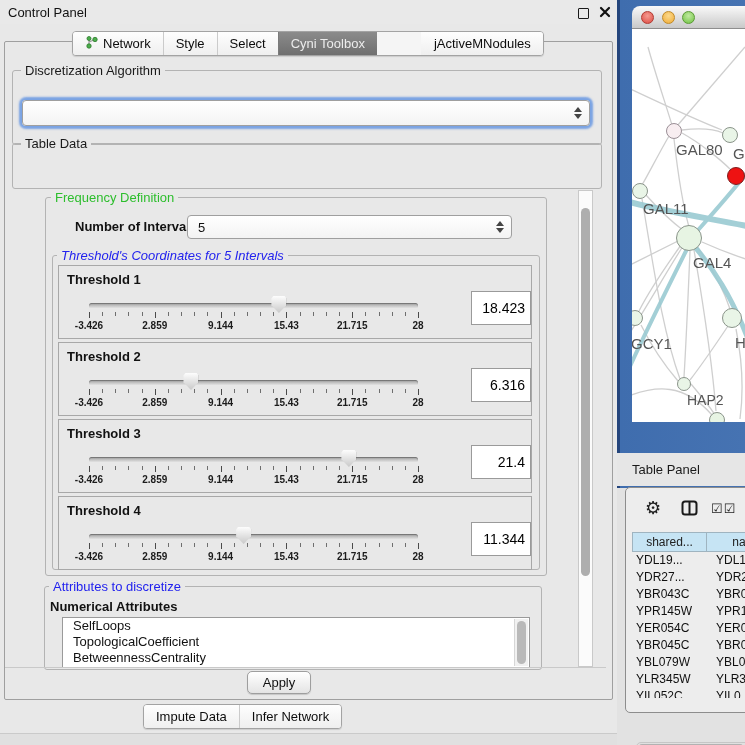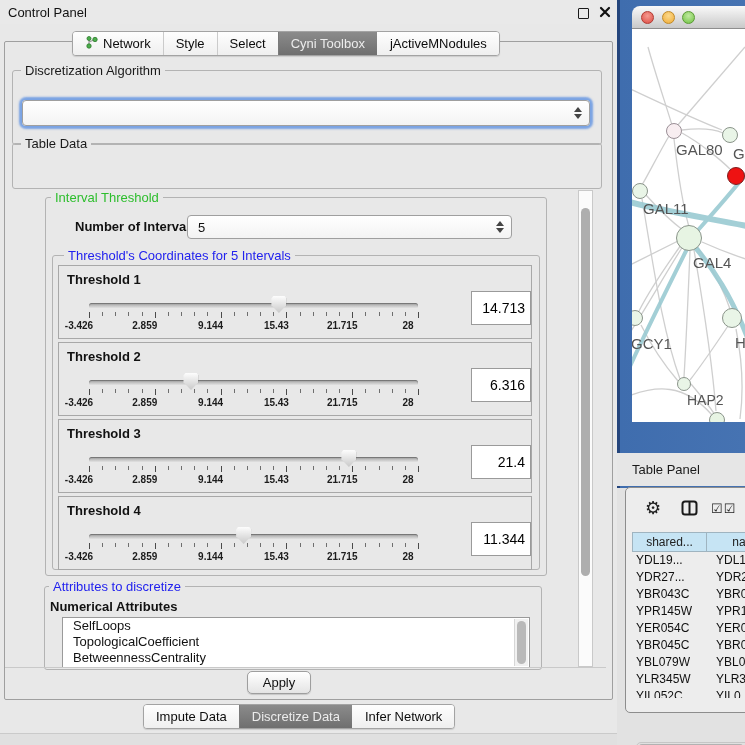--- a/index.html
+++ b/index.html
@@ -19,21 +19,21 @@
   #main-panel{position:absolute;left:4px;top:41px;width:607px;height:657px;
     border:1px solid #9f9f9f;border-radius:2px;background:#e8e8e8;}
 
   
   .tabbar{position:absolute;display:flex;height:23px;border:1px solid #a3a3a3;border-radius:4px;
     overflow:hidden;background:#f5f5f5;z-index:20;box-shadow:0 1px 1px rgba(0,0,0,.12);}
   .tab{display:flex;align-items:center;gap:5px;padding:0 12px;font-size:13px;color:#0c0c0c;
     background:linear-gradient(#fefefe,#efefef);border-left:1px solid #cbcbcb;white-space:nowrap;}
   .tab:first-child{border-left:none;}
   .tab.sel{background:linear-gradient(#8b8b8b,#6f6f6f);color:#ececec;border-left-color:#7a7a7a;}
-  .tab.sel + .tab{border-left-color:transparent;}
+  .tab.sel + .tab{border-left-color:transparent;margin-left:44px;}
   #top-tabs{left:72px;top:31px;}
   #bottom-tabs{left:143px;top:704px;}
 
   
   .group{position:absolute;border:1px solid #b3b3b3;border-radius:3px;}
   .group-label{position:absolute;background:#e8e8e8;padding:0 4px;font-size:13px;color:#1a1a1a;white-space:nowrap;}
   .glabel-green{color:#2dbe2d;}
   .glabel-blue{color:#2222ee;}
 
   
@@ -63,21 +63,21 @@
     border:1px solid #a8a8a8;background:#e8e8e8;}
   .t-label{position:absolute;left:8px;top:6px;font-size:13px;font-weight:bold;color:#111;}
   .t-track{position:absolute;left:30px;top:37px;width:329px;height:5px;border-radius:3px;
     background:linear-gradient(#9e9e9e,#e2e2e2);box-shadow:inset 0 1px 1px rgba(0,0,0,.3);}
   .t-thumb{position:absolute;top:30px;width:15px;height:17px;
     clip-path:polygon(12% 0,88% 0,100% 14%,100% 55%,50% 100%,0 55%,0 14%);
     background:linear-gradient(#fdfdfd,#c9c9c9);filter:drop-shadow(0 0 1px #777);}
   .t-ticks{position:absolute;left:30px;top:46px;width:330px;height:8px;}
   .tick{position:absolute;top:0;width:1px;height:4px;background:#6e6e6e;}
   .tick.major{height:6px;background:#4a4a4a;}
-  .t-ticklabels{position:absolute;left:20px;top:54px;width:330px;height:12px;text-align:center;}
+  .t-ticklabels{position:absolute;left:30px;top:54px;width:330px;height:12px;text-align:center;}
   .ticklabel{position:absolute;transform:translateX(-50%);font-size:10px;font-weight:bold;color:#1c1c1c;white-space:nowrap;}
   .t-value{position:absolute;left:412px;top:25px;width:53px;height:32px;background:#fff;
     border:1px solid #9a9a9a;display:flex;align-items:center;justify-content:flex-end;
     padding-right:5px;font-size:14px;color:#000;}
 
   
   #attr-list{position:absolute;left:62px;top:617px;width:466px;height:49px;background:#fff;
     border:1px solid #9a9a9a;overflow:hidden;}
   .attr-item{font-size:13px;color:#111;padding-left:10px;line-height:16px;white-space:nowrap;}
   #attr-scroll{position:absolute;right:1px;top:1px;bottom:1px;width:13px;background:#f1f1f1;border-left:1px solid #d6d6d6;}
@@ -181,33 +181,33 @@
           <span class="down"></span>
         </span>
     </div>
 
 
     <div class="group" style="left:12px;top:143px;width:588px;height:44px;">
       <span class="group-label" style="left:8px;top:-8px;">Table Data</span>
     </div>
 
     <div class="group" style="left:45px;top:197px;width:500px;height:377px;">
-      <span class="group-label glabel-green" style="left:5px;top:-8px;">Interval Threshold</span>
+      <span class="group-label glabel-green" style="left:5px;top:-8px;">Frequency Definition</span>
     </div>
     <span class="abs" style="left:75px;top:219px;font-size:13px;font-weight:bold;color:#111;">Number of Intervals</span>
     <div class="mac-combo" style="left:187px;top:215px;width:325px;height:24px;">
       <span>5</span>
       <span class="spinner">
           <span class="up"></span>
           <span class="down"></span>
         </span>
     </div>
 
     <div class="group" style="left:52px;top:255px;width:486px;height:313px;">
-      <span class="group-label glabel-blue" style="left:11px;top:-8px;">Threshold's Coordinates for 5 Intervals</span>
+      <span class="group-label glabel-blue" style="left:4px;top:-8px;font-style:italic;">Threshold's Coordinates for 5 Intervals</span>
     </div>
     <div class="abs" style="left:58px;top:265px;" id="threshold-list">
         <div class="threshold-panel">
           <div class="t-label">Threshold 1</div>
           <div class="t-track"></div>
           <div class="t-thumb" style="left: 212.398px;"></div>
           <div class="t-ticks">
             <div class="tick major" style="left: 0px;"></div>
             <div class="tick" style="left: 13.16px;"></div>
             <div class="tick" style="left: 26.32px;"></div>
@@ -236,21 +236,21 @@
             <div class="tick major" style="left: 329px;"></div>
           </div>
           <div class="t-ticklabels">
             <span class="ticklabel" style="left: 0px;">-3.426</span>
             <span class="ticklabel" style="left: 65.8px;">2.859</span>
             <span class="ticklabel" style="left: 131.6px;">9.144</span>
             <span class="ticklabel" style="left: 197.4px;">15.43</span>
             <span class="ticklabel" style="left: 263.2px;">21.715</span>
             <span class="ticklabel" style="left: 329px;">28</span>
           </div>
-          <div class="t-value">14.713</div>
+          <div class="t-value">18.423</div>
         </div>
         <div class="threshold-panel">
           <div class="t-label">Threshold 2</div>
           <div class="t-track"></div>
           <div class="t-thumb" style="left: 124.489px;"></div>
           <div class="t-ticks">
             <div class="tick major" style="left: 0px;"></div>
             <div class="tick" style="left: 13.16px;"></div>
             <div class="tick" style="left: 26.32px;"></div>
             <div class="tick" style="left: 39.48px;"></div>
@@ -392,21 +392,20 @@
         <div id="vscroll-thumb"></div>
       </div>
     <div id="content-sep"></div>
 
     <div id="apply-btn">
         <span>Apply</span>
       </div>
 
     <div id="bottom-tabs" class="tabbar">
         <div class="tab">Impute Data</div>
-        <div class="tab sel">Discretize Data</div>
         <div class="tab">Infer Network</div>
       </div>
     <div id="lw-bottom-line"></div>
     <div id="lw-bottom"></div>
   </div>
 
   <div id="right-col">
     <div id="desktop">
       <div id="net-win">
         <div id="nw-titlebar">

